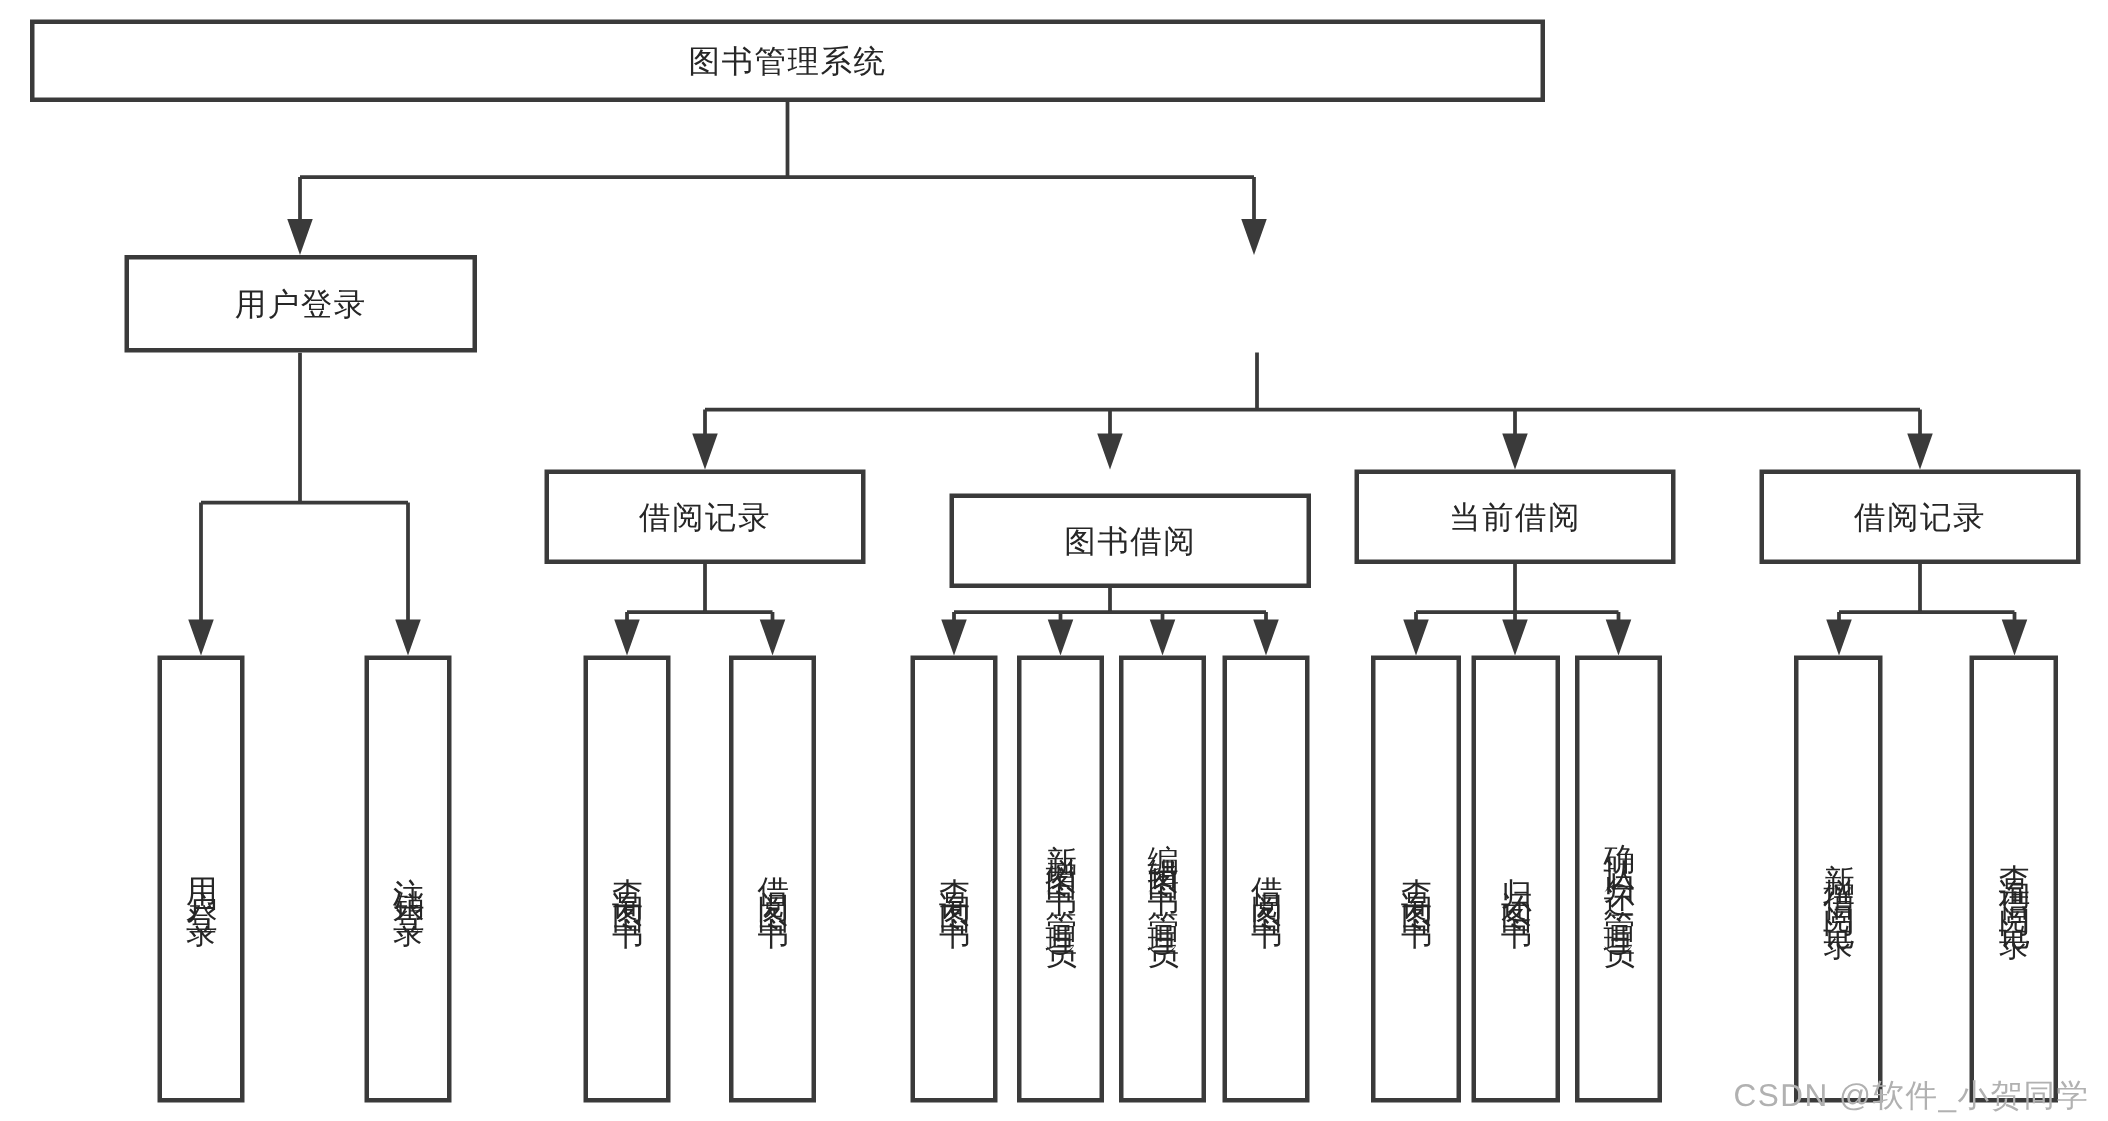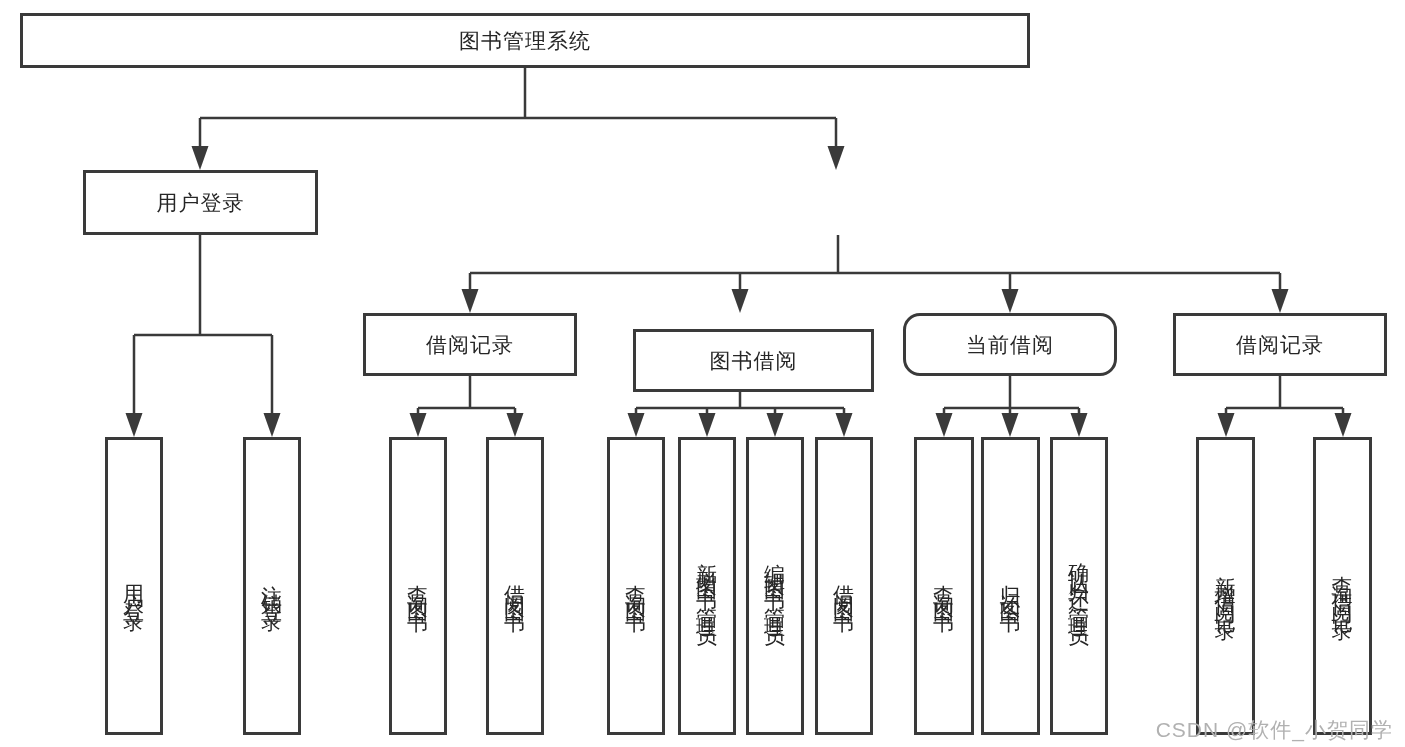--- a/index.html
+++ b/index.html
@@ -99,21 +99,21 @@
   <div class="box h" style="left:83px; top:170px; width:235px; height:65px;">
     <span class="label">用户登录</span>
   </div>
 
   <div class="box h" style="left:363px; top:313px; width:214px; height:63px;">
     <span class="label">借阅记录</span>
   </div>
   <div class="box h" style="left:633px; top:329px; width:241px; height:63px;text-align:center;">
     <span class="label">图书借阅</span>
   </div>
-  <div class="box h" style="left:903px; top:313px; width:214px; height:63px;border-radius:17px;">
+  <div class="box h" style="left:903px; top:313px; width:214px; height:63px;">
     <span class="label">当前借阅</span>
   </div>
   <div class="box h" style="left:1173px; top:313px; width:214px; height:63px;">
     <span class="label">借阅记录</span>
   </div>
 
   <div class="box v" style="left:105px; top:437px; width:58px; height:298px;">
     <span class="label">用户登录</span>
   </div>
   <div class="box v" style="left:243px; top:437px; width:58px; height:298px;">

